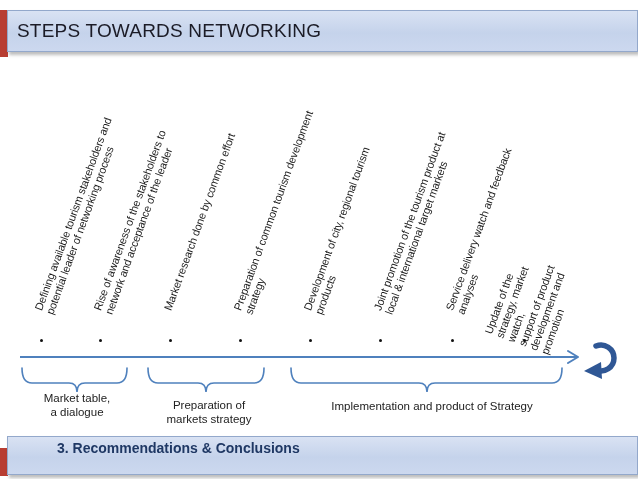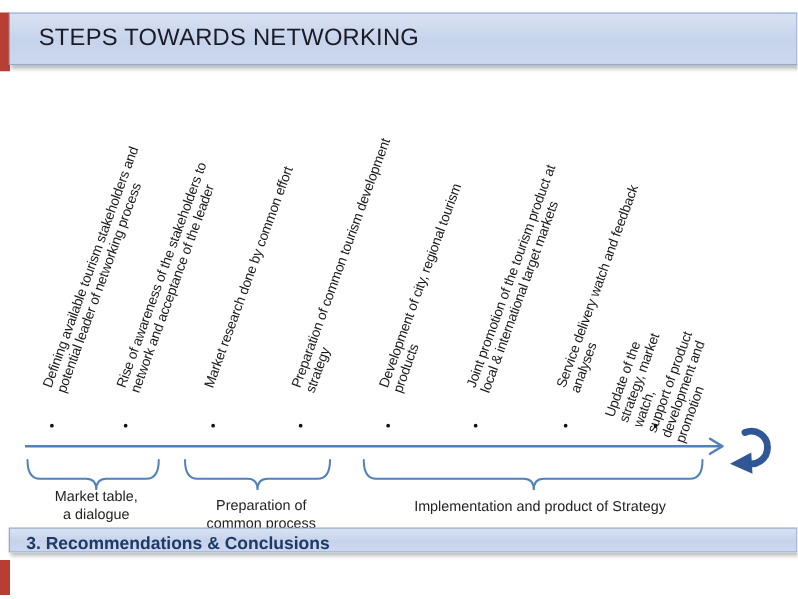--- a/index.html
+++ b/index.html
@@ -11,24 +11,24 @@
   .red-stripe{position:absolute;left:0;width:8px;background:#B83D32;}
   .bar{
     position:absolute;left:7px;right:0;
     background:linear-gradient(180deg,#D9E2F3 0%,#C5D3EB 55%,#CCD8EF 100%);
     border:1px solid #93A8CB;
     box-shadow:2px 3px 3px rgba(110,110,110,0.45);
     box-sizing:border-box;
   }
   .title-bar{top:10px;height:42px;}
   .title-text{
-    font-size:19px;color:#1B1B26;line-height:40px;padding-left:23px;
+    font-size:19px;color:#1B1B26;line-height:40px;padding-left:9px;
     letter-spacing:0.2px;
   }
-  .footer-bar{top:422px;height:20px;}
+  .footer-bar{top:436px;height:39px;padding-left:36px;}
   .footer-text{
     font-size:14px;font-weight:bold;color:#1F3864;line-height:22px;padding-left:13px;
   }
   
   .step-label{
     position:absolute;
     font-size:11px;line-height:12px;color:#1a1a1a;
     white-space:pre-line;
     transform:rotate(-70deg);
     transform-origin:left bottom;
@@ -86,19 +86,19 @@
   <path d="M 596 346 A 13 13 0 1 1 596 370" fill="none" stroke="#2F5795" stroke-width="5.5" stroke-linecap="round"></path>
   <polygon points="601,362 602,379 584,371" fill="#2F5795"></polygon>
   <path d="M 22 368 C 22 377 25 383 32 383 L 69 383 C 74 383 77 386 77 392 C 77 386 80 383 85 383 L 117 383 C 124 383 127 377 127 368" fill="none" stroke="#4F81BD" stroke-width="1.6" stroke-linecap="round"></path>
   <path d="M 148 368 C 148 377 151 383 158 383 L 198 383 C 203 383 206 386 206 392 C 206 386 209 383 214 383 L 254 383 C 261 383 264 377 264 368" fill="none" stroke="#4F81BD" stroke-width="1.6" stroke-linecap="round"></path>
   <path d="M 291 368 C 291 377 294 383 301 383 L 419 383 C 424 383 427 386 427 392 C 427 386 430 383 435 383 L 552 383 C 559 383 562 377 562 368" fill="none" stroke="#4F81BD" stroke-width="1.6" stroke-linecap="round"></path>
 </svg>
 
 <div class="phase-label" style="left:17px;top:391px;width:120px;">Market table,
 a dialogue</div>
 <div class="phase-label" style="left:149px;top:398px;width:120px;">Preparation of
-common process</div>
+markets strategy</div>
 <div class="phase-label" style="left:292px;top:399px;width:280px;">Implementation and product of Strategy</div>
 
 <div class="red-stripe" style="top:448px;height:28px;"></div>
 <div class="bar footer-bar">
   <div class="footer-text">3. Recommendations &amp; Conclusions</div>
 </div>
 
 </body></html>

